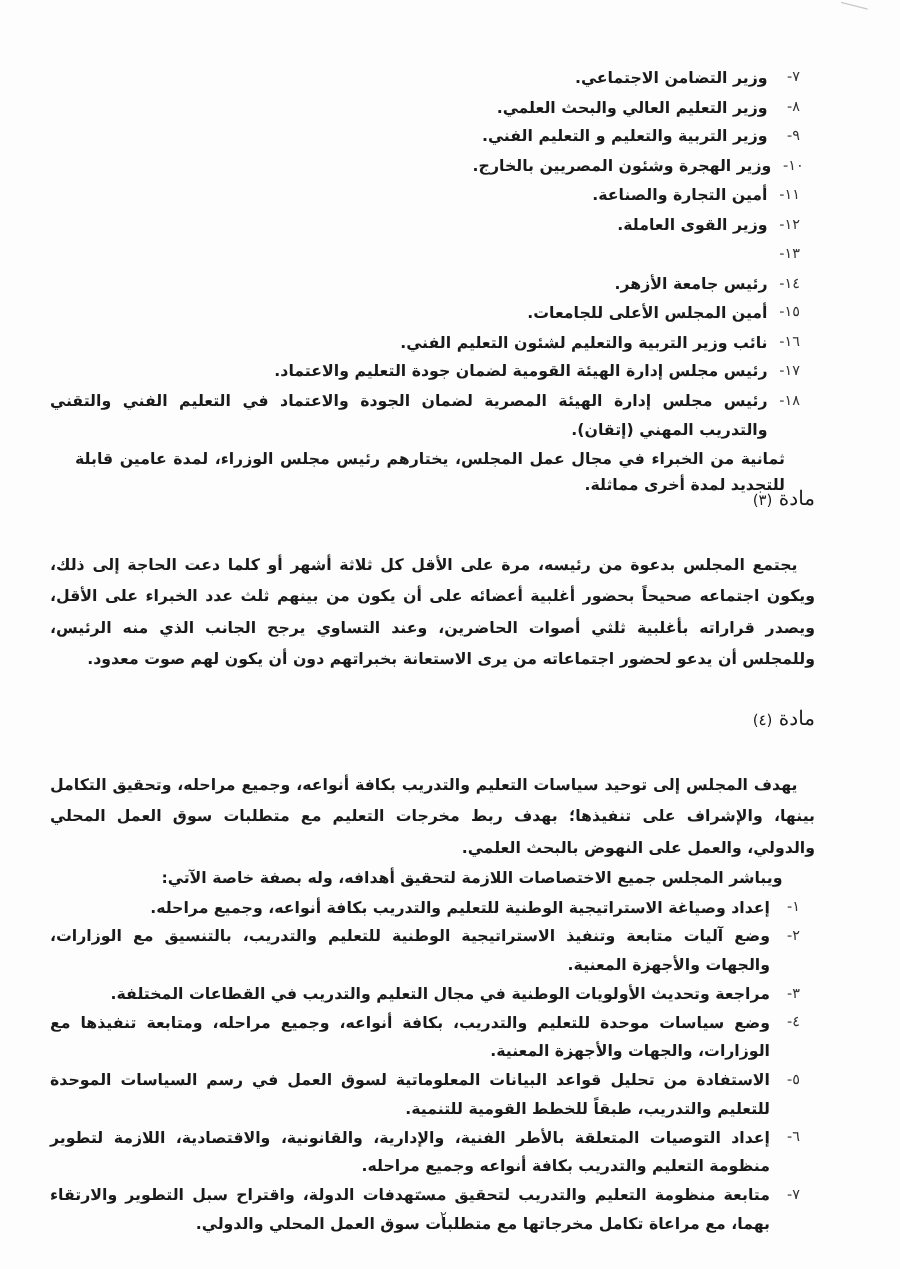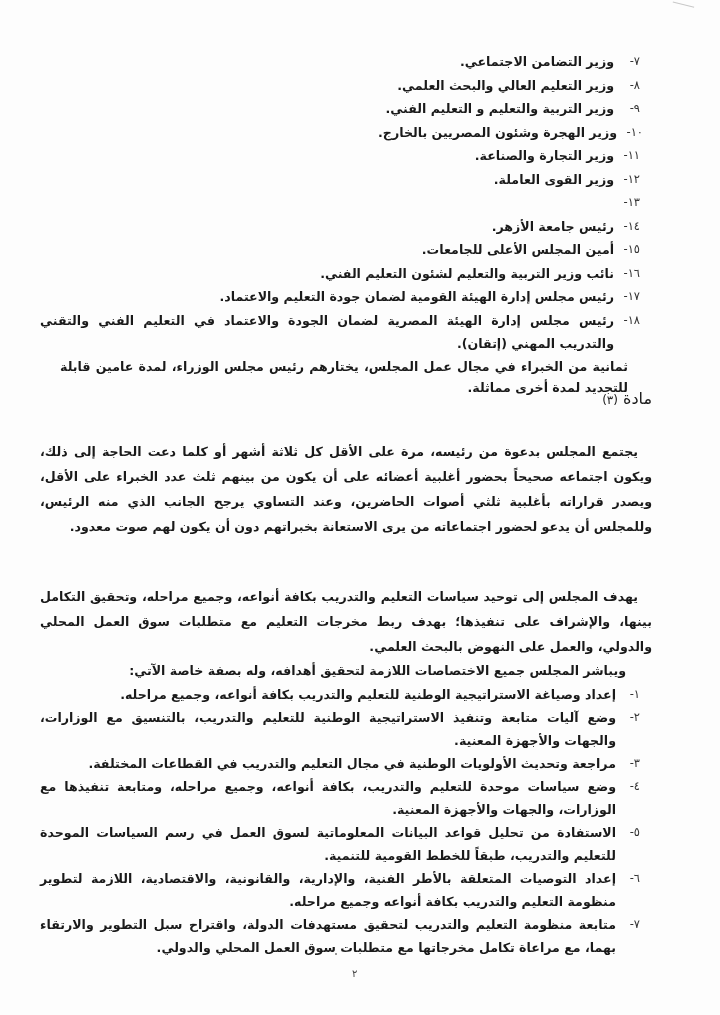--- a/index.html
+++ b/index.html
@@ -118,21 +118,21 @@
     <div class="li">
       <span class="num">٩-</span>
       <span class="txt">وزير التربية والتعليم و التعليم الفني.</span>
     </div>
     <div class="li item10">
       <span class="num">١٠-</span>
       <span class="txt">وزير الهجرة وشئون المصريين بالخارج.</span>
     </div>
     <div class="li">
       <span class="num">١١-</span>
-      <span class="txt">وزير التجارة والصناعة.</span>
+      <span class="txt">أمين التجارة والصناعة.</span>
     </div>
     <div class="li">
       <span class="num">١٢-</span>
       <span class="txt">وزير القوى العاملة.</span>
     </div>
     <div class="li">
       <span class="num">١٣-</span>
     </div>
     <div class="li">
       <span class="num">١٤-</span>
@@ -162,20 +162,24 @@
       <span>مادة</span>
       <span class="n">(٣)</span>
     </div>
     <div class="para">
       <span class="first">يجتمع المجلس بدعوة من رئيسه، مرة على الأقل كل ثلاثة أشهر أو كلما دعت الحاجة إلى</span>
       <span>ذلك، ويكون اجتماعه صحيحاً بحضور أغلبية أعضائه على أن يكون من بينهم ثلث عدد الخبراء على الأقل، ويصدر قراراته بأغلبية ثلثي أصوات الحاضرين، وعند التساوي يرجح الجانب الذي منه الرئيس، وللمجلس أن يدعو لحضور اجتماعاته من يرى الاستعانة بخبراتهم دون أن يكون لهم صوت معدود.</span>
     </div>
   </div>
 
   <div class="doc art4">
+    <div class="sec-title">
+      <span>مادة</span>
+      <span class="n">(٤)</span>
+    </div>
     <div class="para">
       <span class="first">يهدف المجلس إلى توحيد سياسات التعليم والتدريب بكافة أنواعه، وجميع مراحله، وتحقيق</span>
       <span>التكامل بينها، والإشراف على تنفيذها؛ بهدف ربط مخرجات التعليم مع متطلبات سوق العمل المحلي والدولي، والعمل على النهوض بالبحث العلمي.</span>
     </div>
     <div class="underline-line">ويباشر المجلس جميع الاختصاصات اللازمة لتحقيق أهدافه، وله بصفة خاصة الآتي:</div>
     <div class="list2">
       <div class="li">
         <span class="num">١-</span>
         <span class="txt">إعداد وصياغة الاستراتيجية الوطنية للتعليم والتدريب بكافة أنواعه، وجميع مراحله.</span>
       </div>

